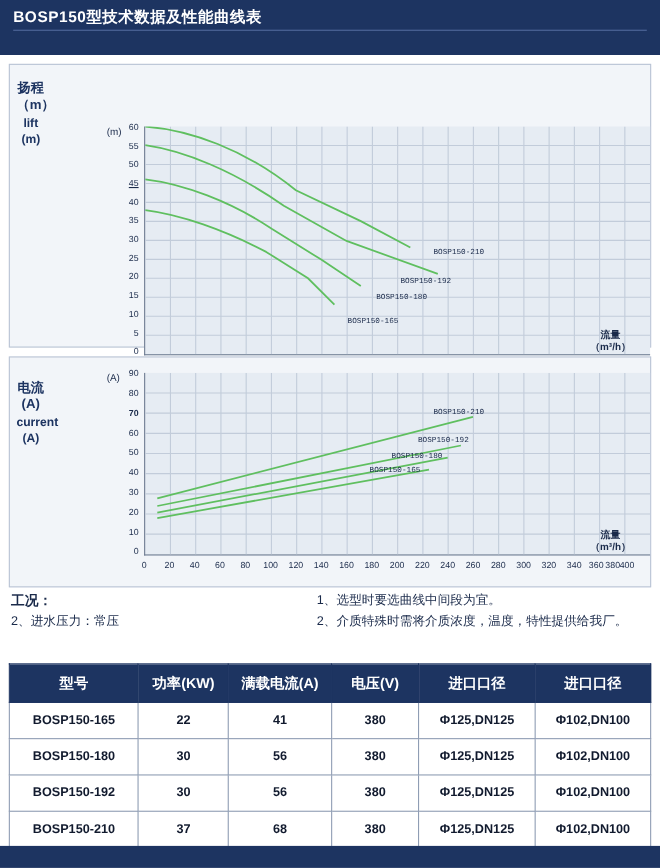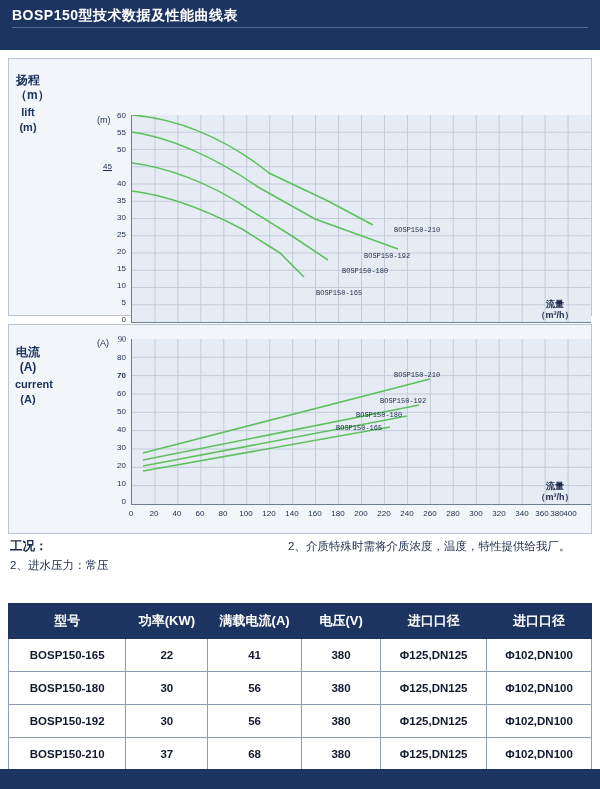--- a/index.html
+++ b/index.html
@@ -155,21 +155,21 @@
 <div class="chart-wrap chart1">
   <div class="axis-title-v">
     <span>扬程（m）</span>
     <span class="en">lift (m)</span>
   </div>
   <div class="unit-y" style="left:88px;top:56px;">(m)</div>
 
   <div class="ytick" style="left:101px;top:52px;">60</div>
   <div class="ytick" style="left:101px;top:69px;">55</div>
   <div class="ytick" style="left:101px;top:86px;">50</div>
-  <div class="ytick" style="left:87px;top:103px;text-decoration:underline;">45</div>
+  <div class="ytick" style="left:101px;top:103px;text-decoration:underline;">45</div>
   <div class="ytick" style="left:101px;top:120px;">40</div>
   <div class="ytick" style="left:101px;top:137px;">35</div>
   <div class="ytick" style="left:101px;top:154px;">30</div>
   <div class="ytick" style="left:101px;top:171px;">25</div>
   <div class="ytick" style="left:101px;top:188px;">20</div>
   <div class="ytick" style="left:101px;top:205px;">15</div>
   <div class="ytick" style="left:101px;top:222px;">10</div>
   <div class="ytick" style="left:101px;top:239px;">5</div>
   <div class="ytick" style="left:101px;top:256px;">0</div>
 
@@ -251,21 +251,21 @@
   </div>
 </div>
 
 <div class="chart-wrap chart2">
   <div class="axis-title-v" style="top:20px;">
     <span>电流 (A)</span>
     <span class="en">current (A)</span>
   </div>
   <div class="unit-y" style="left:88px;top:13px;">(A)</div>
 
-  <div class="ytick" style="left:101px;top:10px;font-family:Liberation Serif, serif;">90</div>
+  <div class="ytick" style="left:101px;top:10px;">90</div>
   <div class="ytick" style="left:101px;top:28px;">80</div>
   <div class="ytick" style="left:101px;top:46px;font-weight:bold;">70</div>
   <div class="ytick" style="left:101px;top:64px;">60</div>
   <div class="ytick" style="left:101px;top:82px;">50</div>
   <div class="ytick" style="left:101px;top:100px;">40</div>
   <div class="ytick" style="left:101px;top:118px;">30</div>
   <div class="ytick" style="left:101px;top:136px;">20</div>
   <div class="ytick" style="left:101px;top:154px;">10</div>
   <div class="ytick" style="left:101px;top:172px;">0</div>
 
@@ -340,20 +340,21 @@
     <span>（m³/h）</span>
   </div>
 </div>
 
 <div class="notes">
   <div class="col col-left">
     <div class="ttl">工况：</div>
     <div>2、进水压力：常压</div>
   </div>
   <div class="col col-right">
+    <div>1、选型时要选曲线中间段为宜。</div>
     <div>2、介质特殊时需将介质浓度，温度，特性提供给我厂。</div>
   </div>
 </div>
 
 <table>
   <thead>
     <tr>
       <th style="width:118px;font-family:Liberation Mono, monospace;">型号</th>
       <th style="width:82px;">功率(KW)</th>
       <th style="width:95px;">满载电流(A)</th>

